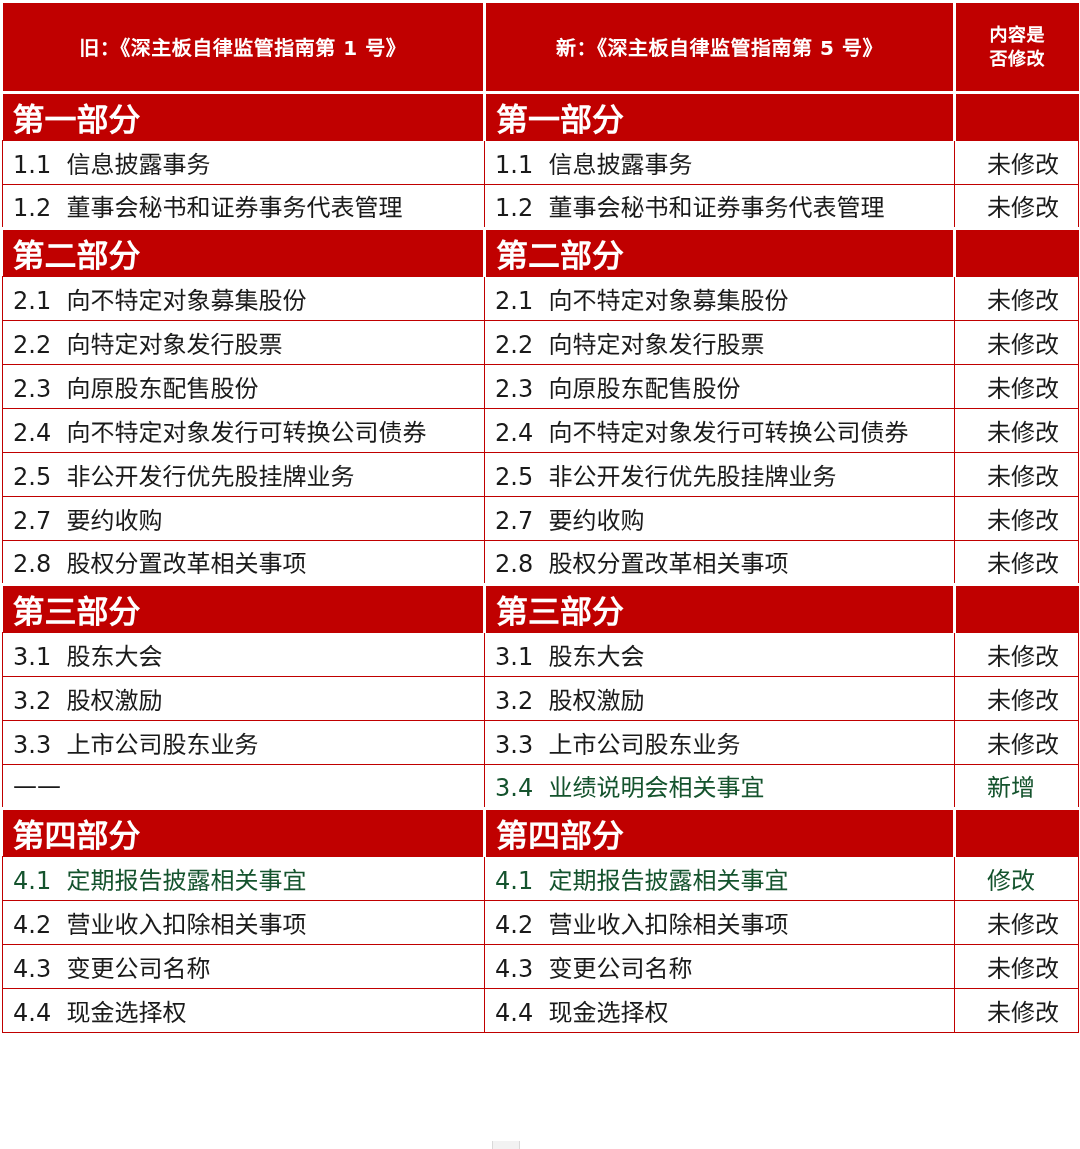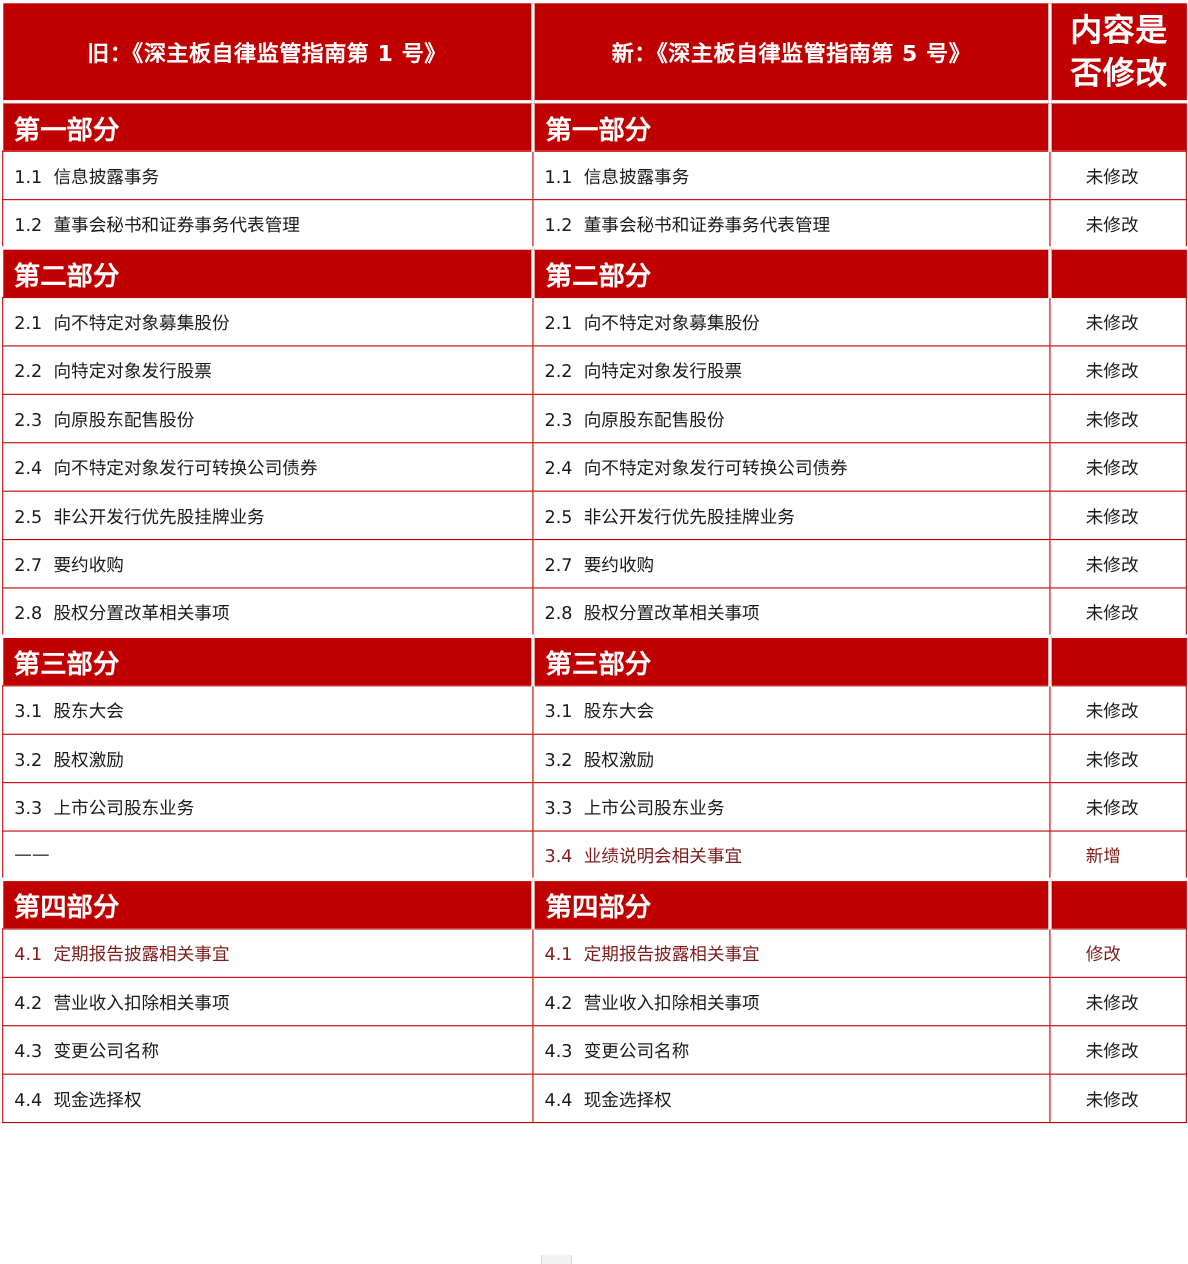--- a/index.html
+++ b/index.html
@@ -36,57 +36,57 @@
     height: 89px;
     padding: 0 8px;
     text-align: center;
     vertical-align: middle;
     border: none;
     letter-spacing: 0.5px;
     box-sizing: border-box;
   }
   tr.header-row > th.hdr-col-sep { border-left: 3px solid #ffffff; }
   tr.header-row > th.status-head {
-    font-size: 29px;
+    font-size: 18px;
     line-height: 1.32;
     white-space: pre-line;
   }
 
   
   tr.section-row > td {
     background: #C00000;
     color: #ffffff;
     font-weight: bold;
-    font-size: 24px;
+    font-size: 32px;
     height: 45px;
     padding: 0 10px;
     vertical-align: middle;
     border-top: 3px solid #ffffff;
     border-bottom: 0;
     box-sizing: border-box;
   }
   tr.section-row > td.sec-col-sep { border-left: 3px solid #ffffff; }
 
   
   tr.data-row > td {
     background: #ffffff;
     color: #1a1a1a;
-    font-size: 16px;
+    font-size: 24px;
     height: 44px;
     padding: 0 10px;
     vertical-align: middle;
     border: 1.6px solid #C00000;
     box-sizing: border-box;
     white-space: pre;
     overflow: hidden;
   }
   tr.data-row > td.status-cell { padding-left: 32px; }
 
   
-  tr.data-row > td.changed { color: #7f1d1d; }
+  tr.data-row > td.changed { color: #14532d; }
 
   td.empty-cell { color: #4d4d4d; }
 
   
   #page-artifact {
     position: absolute;
     left: 492px;
     top: 1141px;
     width: 26px;
     height: 8px;

